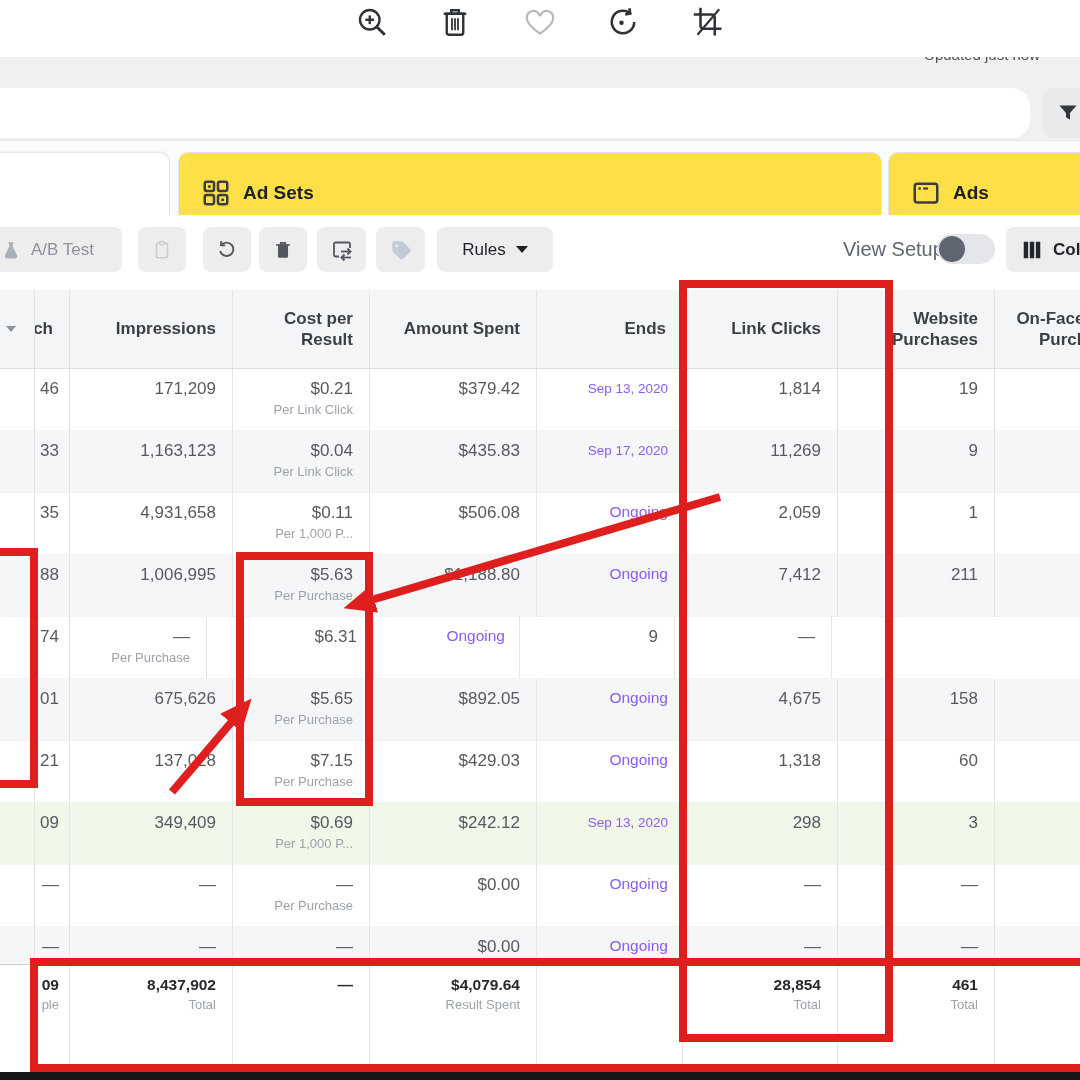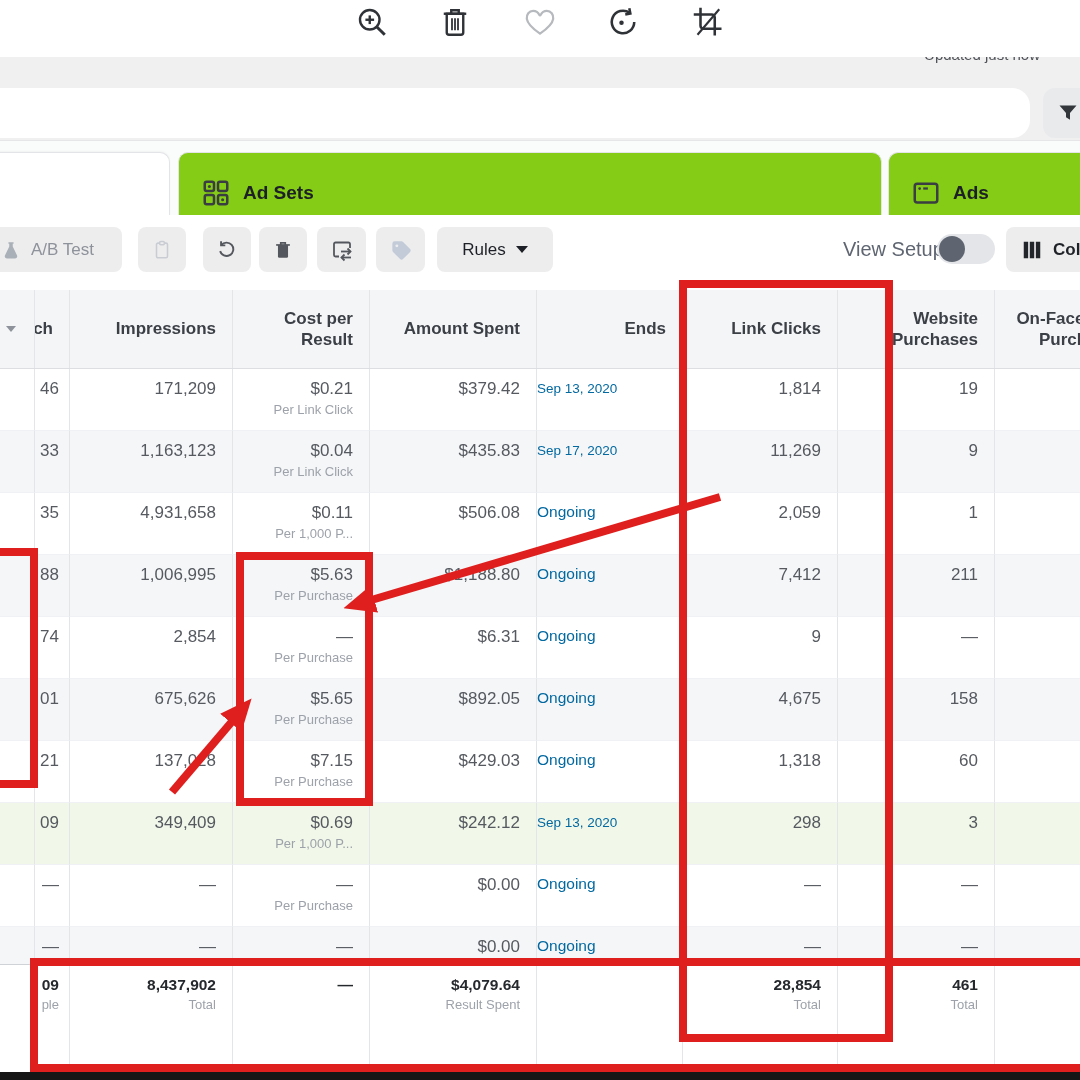--- a/index.html
+++ b/index.html
@@ -13,21 +13,21 @@
   #black-bar{left:0;top:1072px;width:1080px;height:8px;background:#161617;z-index:60;}
 
   
   #updated-text{right:40px;top:46px;font-size:15px;color:#4f5257;z-index:1;}
   #search-band{left:0;top:57px;width:1080px;height:83px;background:#f0f0f1;z-index:0;}
   #search-input{left:-20px;top:88px;width:1050px;height:50px;background:#fff;border:none;border-radius:18px;outline:none;z-index:2;font-size:16px;padding:0 20px;}
   #filter-btn{left:1043px;top:88px;width:70px;height:50px;background:#e9eaec;border-radius:12px;z-index:2;display:flex;align-items:center;padding-left:13px;cursor:pointer;}
 
   
   #tab-strip{left:0;top:140px;width:1080px;height:75px;background:#fafbfb;border-top:1px solid #e6e6e8;}
-  .tab{position:absolute;top:152px;height:81px;background:#84cc16;border:1px solid #e3e4e7;border-radius:10px 10px 0 0;display:flex;align-items:center;box-sizing:border-box;cursor:pointer;}
+  .tab{position:absolute;top:152px;height:81px;background:#fde047;border:1px solid #e3e4e7;border-radius:10px 10px 0 0;display:flex;align-items:center;box-sizing:border-box;cursor:pointer;}
   #tab-campaigns{left:-12px;width:182px;background:#fff;border-bottom:none;height:64px;box-shadow:0 -1px 2px rgba(0,0,0,.04);}
   #tab-adsets{left:178px;width:704px;}
   #tab-ads{left:888px;width:202px;border-right:none;border-radius:10px 0 0 0;}
   .tab .ticon{width:30px;height:30px;margin-left:22px;flex:0 0 auto;}
   .tab .tlabel{font-size:19px;font-weight:700;color:#1d2026;margin-left:12px;}
 
   
   #action-bar{left:0;top:215px;width:1080px;height:75px;background:#fff;}
   .abtn{position:absolute;top:227px;height:45px;background:#ededee;border-radius:8px;display:flex;align-items:center;box-sizing:border-box;cursor:pointer;}
   .abtn svg{flex:0 0 auto;}
@@ -59,21 +59,21 @@
   #thead .col-sliver{justify-content:flex-start;padding:0 0 0 6px;}
   #thead .col-reach{}
   .sort-caret{width:0;height:0;border-left:5px solid transparent;border-right:5px solid transparent;border-top:6px solid #8e939b;}
   .trow{display:flex;height:62px;background:#fff;}
   .trow .cell{border-bottom:1px solid #f0f1f4;}
   .bg-stripe{background:#f5f6f8;}
   .bg-green{background:#f1f7e9;}
   .val{font-size:17px;color:#565a60;text-align:right;padding:10px 16px 0 0;}
   .col-reach.val{padding-right:10px;}
   .sub{font-size:13px;color:#9da2aa;text-align:right;padding:3px 16px 0 0;}
-  .col-ends{font-size:15.5px;color:#0369a1;text-align:left;padding:10px 14px 0 0;}
+  .col-ends{font-size:15.5px;color:#8b5cf6;text-align:right;padding:10px 14px 0 0;}
   .col-ends.date{font-size:13.5px;padding-top:12px;}
 
   
   #tfoot{left:0;top:964px;width:1160px;height:108px;background:#fff;border-top:1px solid #cfd2d6;display:flex;z-index:5;}
   #tfoot .cell{border-right:1px solid #e3e5e9;}
   #tfoot .tval{font-size:15.5px;font-weight:700;color:#25282c;text-align:right;padding:11px 16px 0 0;}
   #tfoot .col-reach .tval{padding-right:10px;}
   #tfoot .sub{padding-right:16px;}
   #tfoot .col-reach .sub{padding-right:10px;}
 
@@ -274,21 +274,20 @@
     </div>
     <div class="cell col-amount val">$1,188.80</div>
     <div class="cell col-ends">Ongoing</div>
     <div class="cell col-links val">7,412</div>
     <div class="cell col-web val">211</div>
     <div class="cell col-onfb"></div>
   </div>
       <div class="trow bg-white">
     <div class="cell col-sliver"></div>
     <div class="cell col-reach val">74</div>
-    <div class="cell col-impr val">2,854</div>
     <div class="cell col-cost">
       <div class="val">—</div>
           <div class="sub">Per Purchase</div>
     </div>
     <div class="cell col-amount val">$6.31</div>
     <div class="cell col-ends">Ongoing</div>
     <div class="cell col-links val">9</div>
     <div class="cell col-web val">—</div>
     <div class="cell col-onfb"></div>
   </div>

